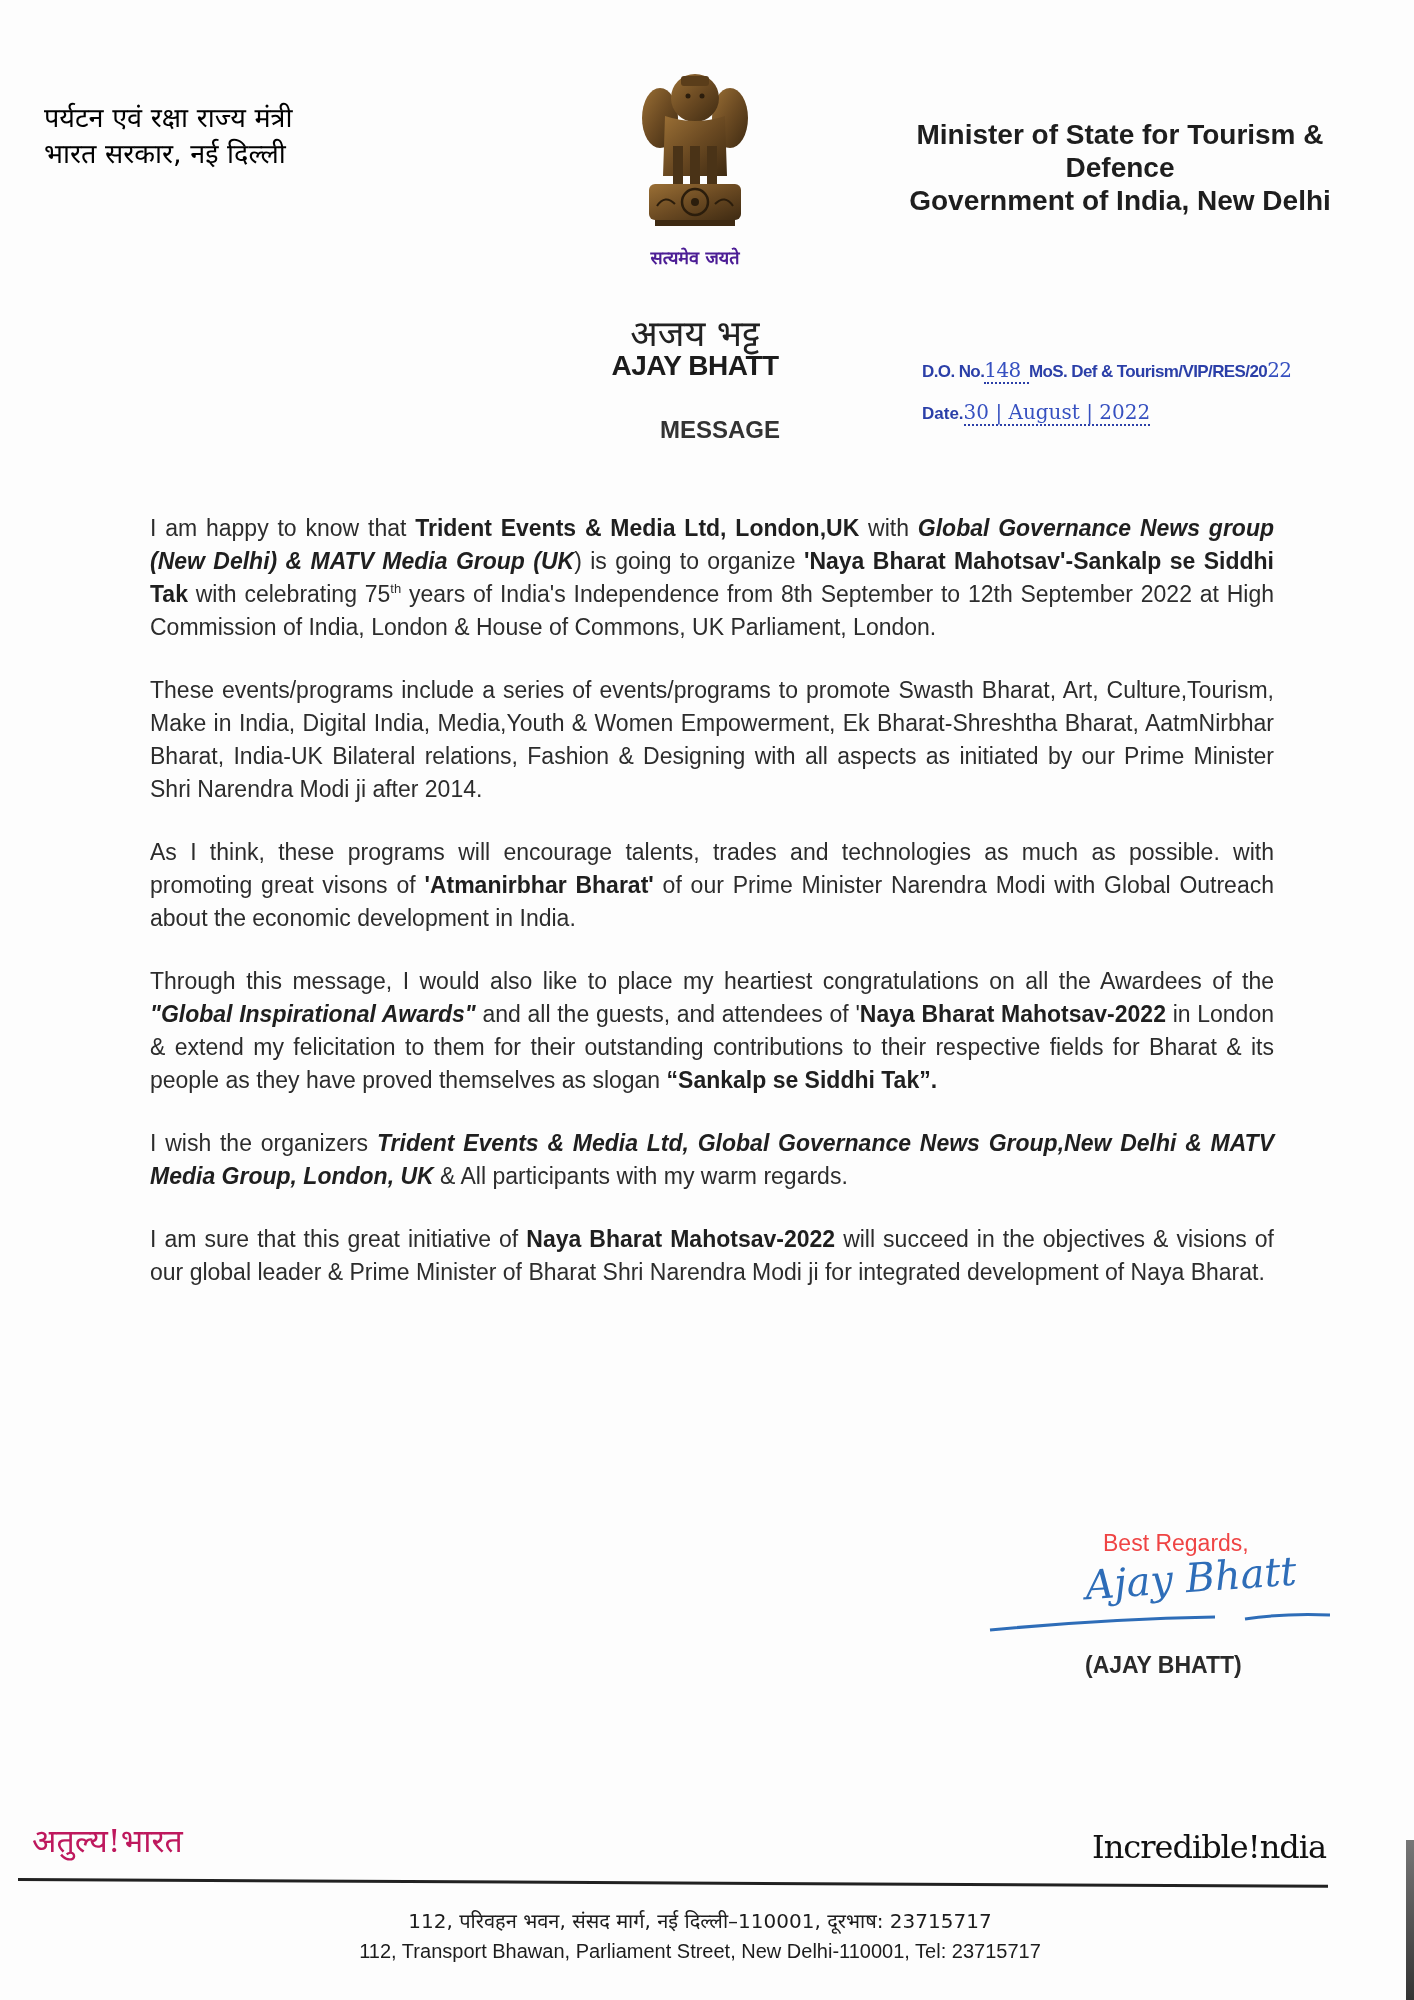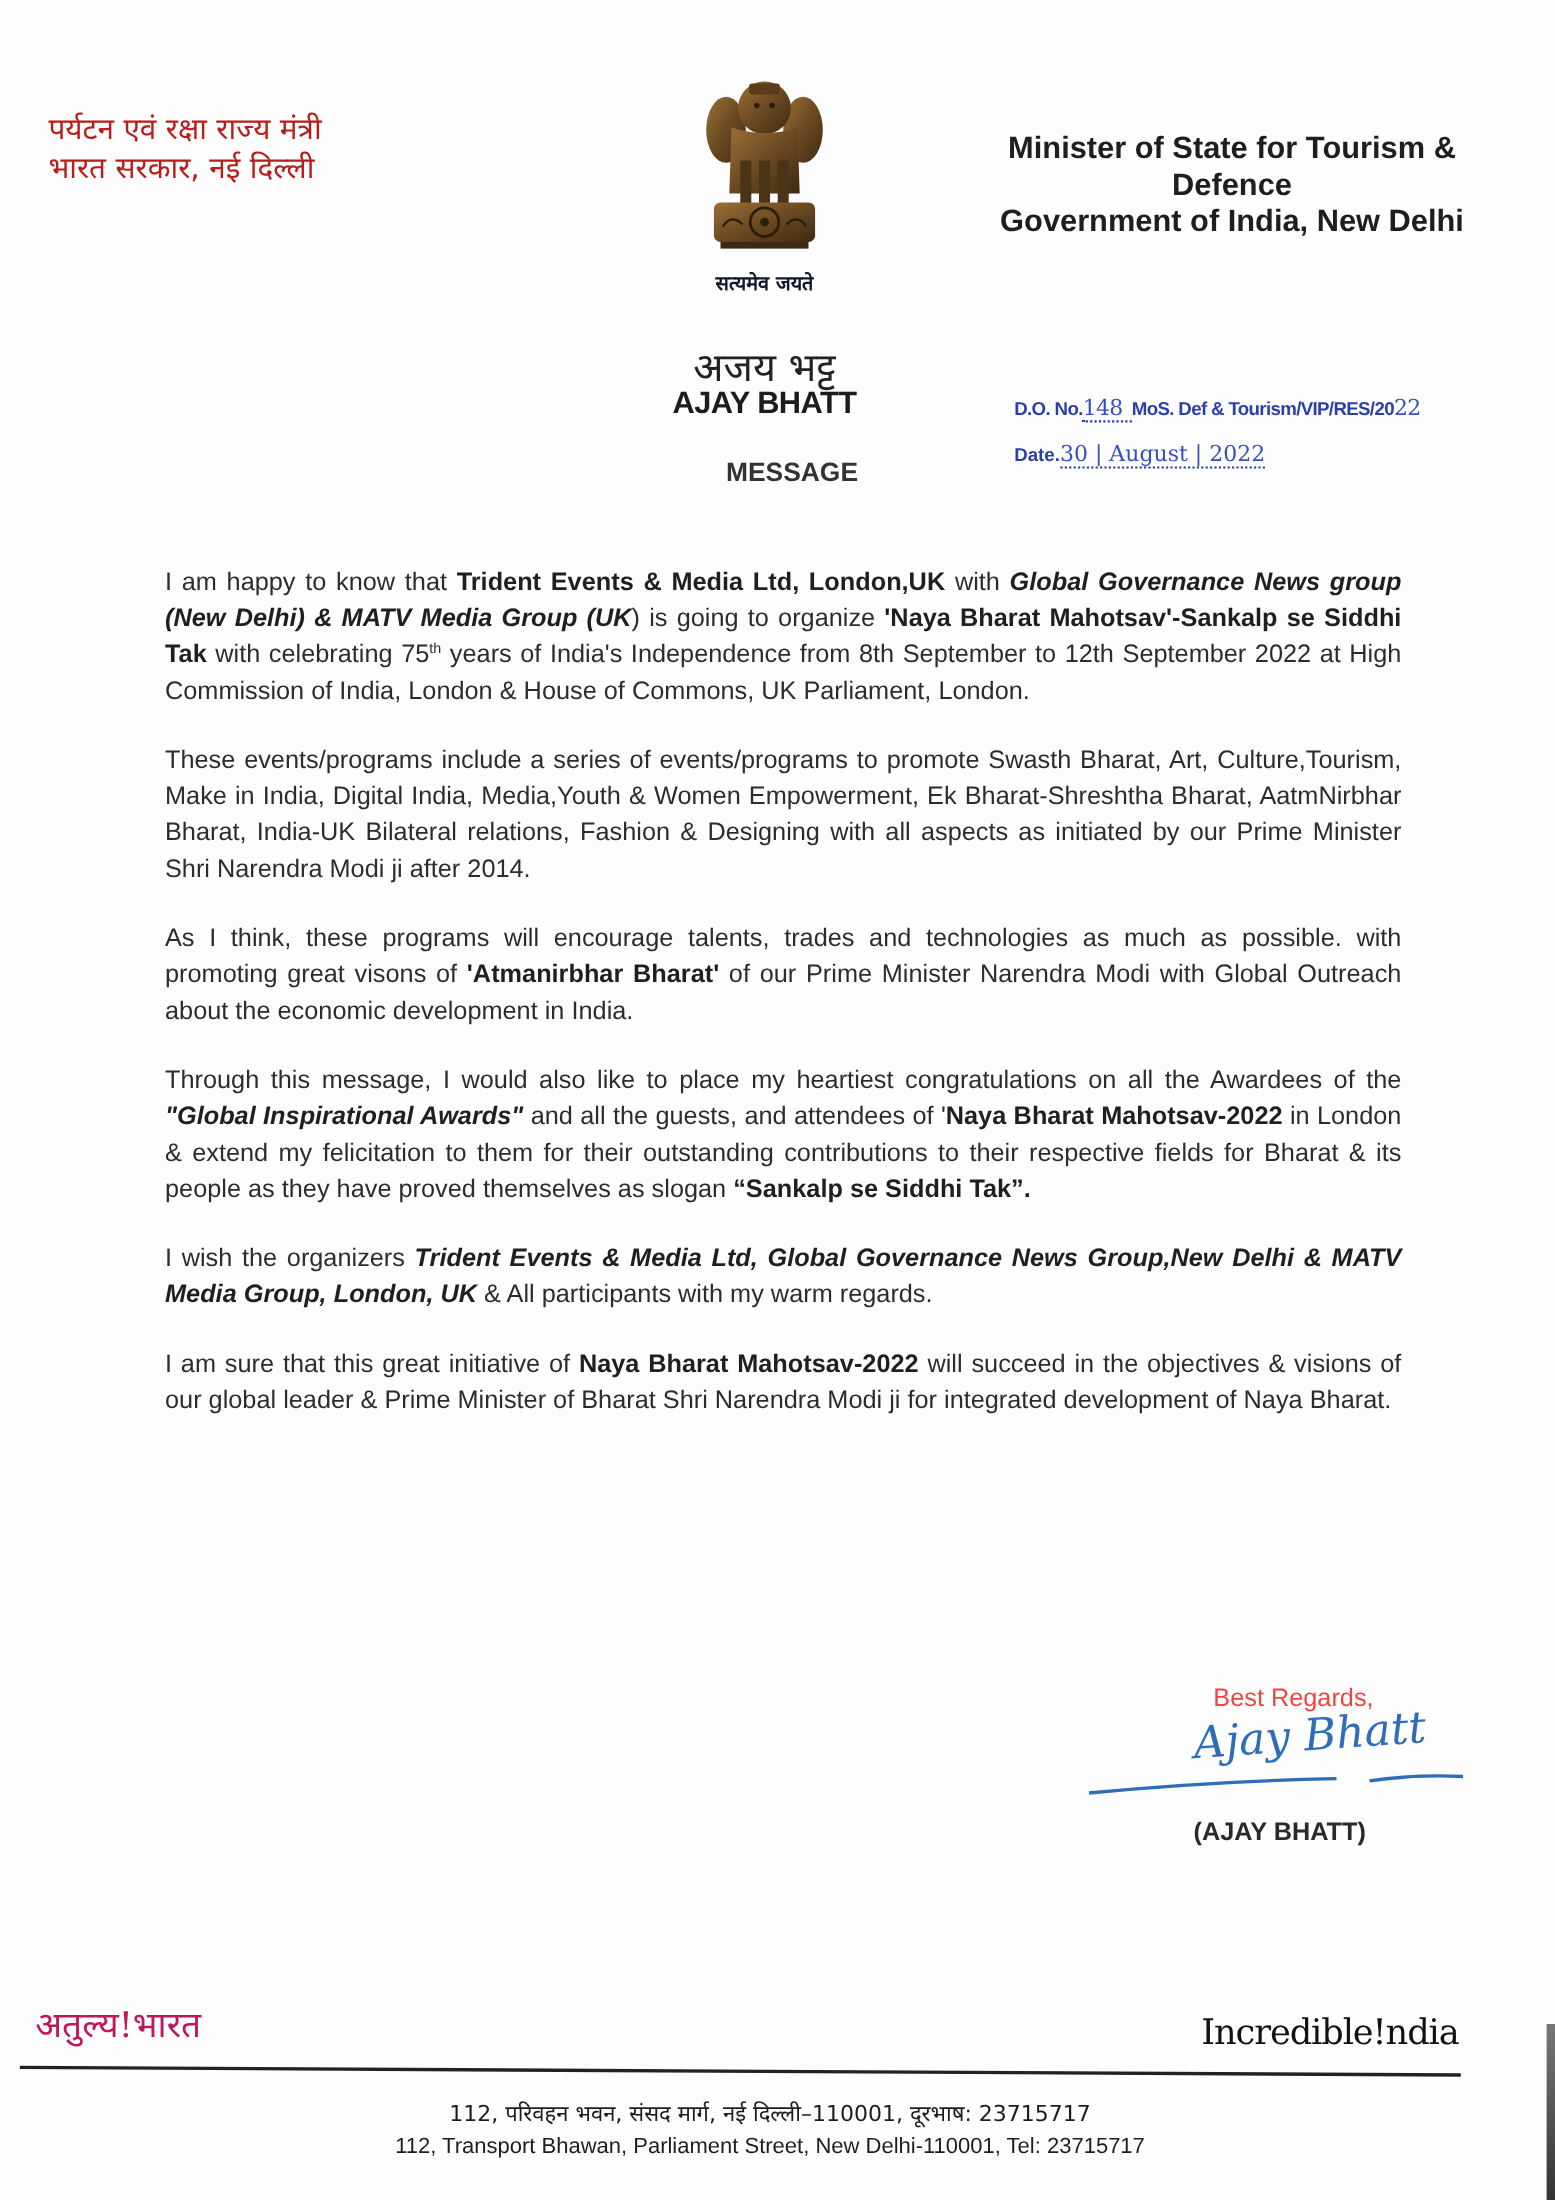--- a/index.html
+++ b/index.html
@@ -3,24 +3,24 @@
 <meta charset="utf-8">
 <style>
   html, body { margin: 0; padding: 0; }
   body {
     width: 1414px; height: 2000px; position: relative; overflow: hidden;
     background: #fdfdfd;
     font-family: "Liberation Sans", "DejaVu Sans", sans-serif;
     color: #2a2a2a;
   }
   .abs { position: absolute; }
-  .hindi-title { left: 44px; top: 100px; font-family: "DejaVu Sans", sans-serif; font-size: 27px; line-height: 36px; color: #b91c1c; }
+  .hindi-title { left: 44px; top: 100px; font-family: "DejaVu Sans", sans-serif; font-size: 27px; line-height: 36px; color: #000000; }
   .eng-title { left: 870px; top: 118px; width: 500px; text-align: center; font-weight: bold; font-size: 28px; line-height: 33px; color: #1e1e1e; }
   .emblem { left: 635px; top: 66px; width: 120px; height: 180px; }
-  .motto { left: 620px; top: 245px; width: 150px; text-align: center; font-family: "DejaVu Serif", serif; font-weight: bold; font-size: 18px; color: #0f172a; }
+  .motto { left: 620px; top: 245px; width: 150px; text-align: center; font-family: "DejaVu Serif", serif; font-weight: bold; font-size: 18px; color: #4c1d95; }
   .name-hi { left: 560px; top: 308px; width: 270px; text-align: center; font-family: "DejaVu Sans", sans-serif; font-size: 36px; color: #222; }
   .name-en { left: 560px; top: 350px; width: 270px; text-align: center; font-weight: bold; font-size: 28px; color: #1c1c1c; letter-spacing: -0.5px; }
   .message { left: 560px; top: 416px; width: 300px; text-align: right; font-weight: bold; font-size: 24px; text-decoration: underline; color: #333; padding-right: 80px; box-sizing: border-box; }
   .message span { display: inline-block; }
   .do-line { left: 922px; top: 358px; font-size: 17px; font-weight: bold; color: #2b3fa8; letter-spacing: -0.6px; white-space: nowrap; }
   .date-line { left: 922px; top: 400px; font-size: 17px; font-weight: bold; color: #2b3fa8; white-space: nowrap; }
   .hw { font-family: "DejaVu Serif", serif; font-weight: normal; font-size: 20px; color: #3650c0; }
   .dots { border-bottom: 2px dotted #2b3fa8; display: inline-block; }
   .body-text { left: 150px; top: 512px; width: 1124px; font-size: 23px; line-height: 33px; color: #2c2c2c; text-align: justify; }
   .body-text p { margin: 0 0 30px 0; }

